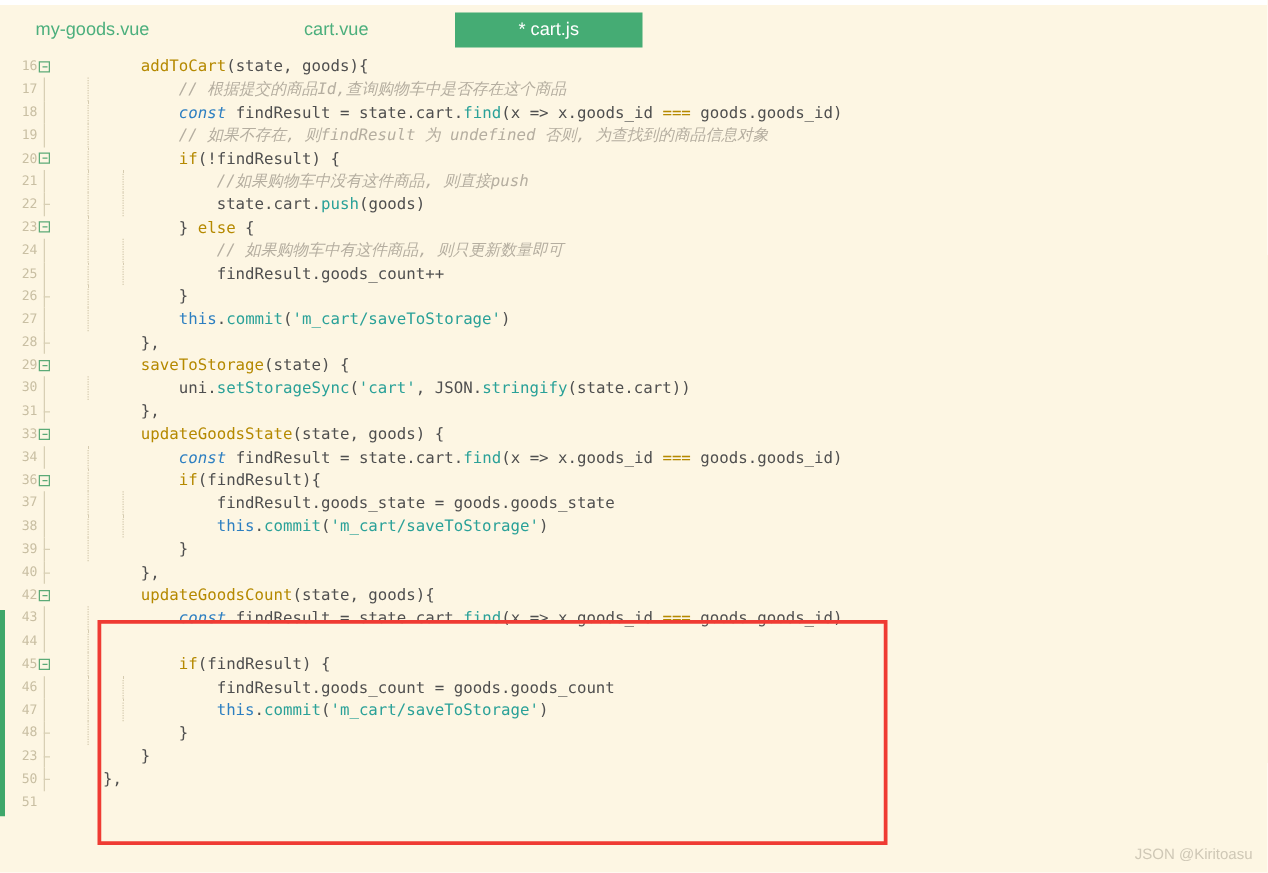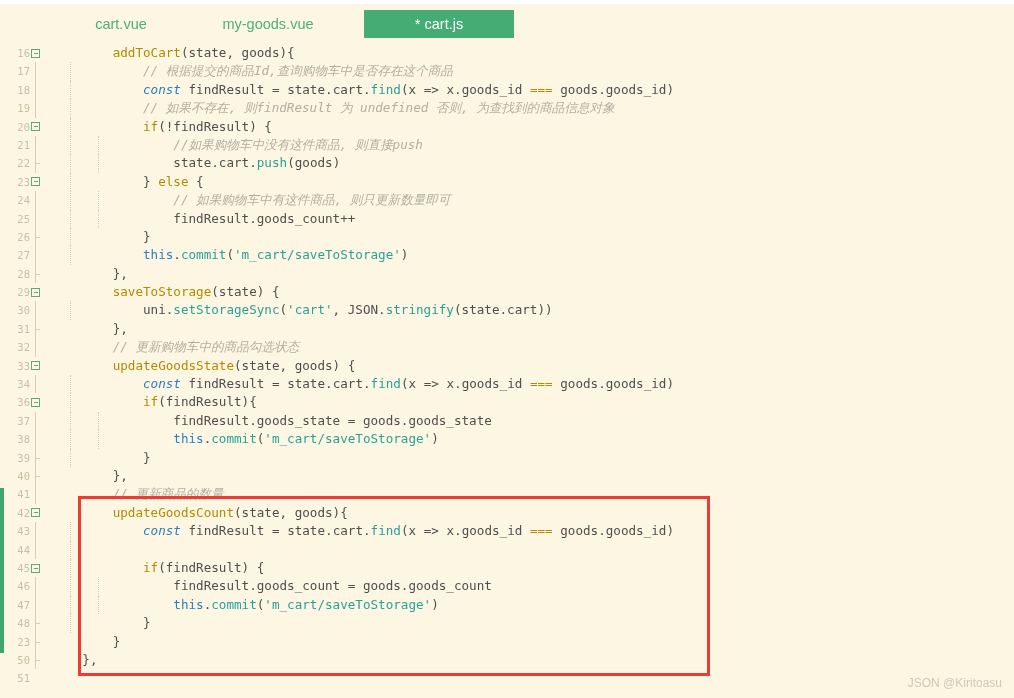--- a/index.html
+++ b/index.html
@@ -176,22 +176,22 @@
   }
 </style>
 </head>
 <body>
 
 <div id="app">
 
   <div class="top-strip"></div>
 
   <div class="tabbar" id="tabbar">
+      <div class="tab t0">my-goods.vue</div>
       <div class="tab t1">cart.vue</div>
-      <div class="tab t0">my-goods.vue</div>
       <div class="tab t2 active">* cart.js</div>
     </div>
 
   <div class="editor" id="editor">
     <div class="change-bar" id="change-bar" style="top: 443.6px; height: 165.6px; background: rgb(62, 167, 106);"></div>
     <div class="code-area" id="code-area">
         <div class="row"><div class="lnum">16</div><div class="fold"></div><div class="code">        <span class="fn">addToCart</span>(<span class="plain">state</span>, <span class="plain">goods</span>){</div></div>
         <div class="row"><div class="lnum">17</div><div class="foldline"></div><div class="guide g1"></div><div class="code">            <span class="cmt">// 根据提交的商品Id,查询购物车中是否存在这个商品</span></div></div>
         <div class="row"><div class="lnum">18</div><div class="foldline"></div><div class="guide g1"></div><div class="code">            <span class="kw">const</span> <span class="plain">findResult</span> <span class="plain">=</span> <span class="plain">state</span>.<span class="plain">cart</span>.<span class="meth">find</span>(<span class="plain">x</span> <span class="plain">=&gt;</span> <span class="plain">x</span>.<span class="plain">goods_id</span> <span class="op">===</span> <span class="plain">goods</span>.<span class="plain">goods_id</span>)</div></div>
         <div class="row"><div class="lnum">19</div><div class="foldline"></div><div class="guide g1"></div><div class="code">            <span class="cmt">// 如果不存在, 则findResult 为 undefined 否则, 为查找到的商品信息对象</span></div></div>
@@ -200,29 +200,27 @@
         <div class="row"><div class="lnum">22</div><div class="foldend"></div><div class="guide g1"></div><div class="guide g2"></div><div class="code">                <span class="plain">state</span>.<span class="plain">cart</span>.<span class="meth">push</span>(<span class="plain">goods</span>)</div></div>
         <div class="row"><div class="lnum">23</div><div class="fold"></div><div class="guide g1"></div><div class="code">            } <span class="kw2">else</span> {</div></div>
         <div class="row"><div class="lnum">24</div><div class="foldline"></div><div class="guide g1"></div><div class="guide g2"></div><div class="code">                <span class="cmt">// 如果购物车中有这件商品, 则只更新数量即可</span></div></div>
         <div class="row"><div class="lnum">25</div><div class="foldline"></div><div class="guide g1"></div><div class="guide g2"></div><div class="code">                <span class="plain">findResult</span>.<span class="plain">goods_count</span><span class="plain">++</span></div></div>
         <div class="row"><div class="lnum">26</div><div class="foldend"></div><div class="guide g1"></div><div class="code">            }</div></div>
         <div class="row"><div class="lnum">27</div><div class="foldline"></div><div class="guide g1"></div><div class="code">            <span class="this">this</span>.<span class="meth">commit</span>(<span class="str">'m_cart/saveToStorage'</span>)</div></div>
         <div class="row"><div class="lnum">28</div><div class="foldend"></div><div class="code">        },</div></div>
         <div class="row"><div class="lnum">29</div><div class="fold"></div><div class="code">        <span class="fn">saveToStorage</span>(<span class="plain">state</span>) {</div></div>
         <div class="row"><div class="lnum">30</div><div class="foldline"></div><div class="guide g1"></div><div class="code">            <span class="plain">uni</span>.<span class="meth">setStorageSync</span>(<span class="str">'cart'</span>, <span class="plain">JSON</span>.<span class="meth">stringify</span>(<span class="plain">state</span>.<span class="plain">cart</span>))</div></div>
         <div class="row"><div class="lnum">31</div><div class="foldend"></div><div class="code">        },</div></div>
-        <div class="row"><div class="lnum">32</div><div class="foldline"></div><div class="code">        <span class="cmt">// 更新购物车中的商品勾选状态</span></div></div>
         <div class="row"><div class="lnum">33</div><div class="fold"></div><div class="code">        <span class="fn">updateGoodsState</span>(<span class="plain">state</span>, <span class="plain">goods</span>) {</div></div>
         <div class="row"><div class="lnum">34</div><div class="foldline"></div><div class="guide g1"></div><div class="code">            <span class="kw">const</span> <span class="plain">findResult</span> <span class="plain">=</span> <span class="plain">state</span>.<span class="plain">cart</span>.<span class="meth">find</span>(<span class="plain">x</span> <span class="plain">=&gt;</span> <span class="plain">x</span>.<span class="plain">goods_id</span> <span class="op">===</span> <span class="plain">goods</span>.<span class="plain">goods_id</span>)</div></div>
         <div class="row"><div class="lnum">36</div><div class="fold"></div><div class="guide g1"></div><div class="code">            <span class="kw2">if</span>(<span class="plain">findResult</span>){</div></div>
         <div class="row"><div class="lnum">37</div><div class="foldline"></div><div class="guide g1"></div><div class="guide g2"></div><div class="code">                <span class="plain">findResult</span>.<span class="plain">goods_state</span> <span class="plain">=</span> <span class="plain">goods</span>.<span class="plain">goods_state</span></div></div>
         <div class="row"><div class="lnum">38</div><div class="foldline"></div><div class="guide g1"></div><div class="guide g2"></div><div class="code">                <span class="this">this</span>.<span class="meth">commit</span>(<span class="str">'m_cart/saveToStorage'</span>)</div></div>
         <div class="row"><div class="lnum">39</div><div class="foldend"></div><div class="guide g1"></div><div class="code">            }</div></div>
         <div class="row"><div class="lnum">40</div><div class="foldend"></div><div class="code">        },</div></div>
-        <div class="row"><div class="lnum">41</div><div class="foldline"></div><div class="code">        <span class="cmt">// 更新商品的数量</span></div></div>
         <div class="row"><div class="lnum">42</div><div class="fold"></div><div class="code">        <span class="fn">updateGoodsCount</span>(<span class="plain">state</span>, <span class="plain">goods</span>){</div></div>
         <div class="row"><div class="lnum">43</div><div class="foldline"></div><div class="guide g1"></div><div class="code">            <span class="kw">const</span> <span class="plain">findResult</span> <span class="plain">=</span> <span class="plain">state</span>.<span class="plain">cart</span>.<span class="meth">find</span>(<span class="plain">x</span> <span class="plain">=&gt;</span> <span class="plain">x</span>.<span class="plain">goods_id</span> <span class="op">===</span> <span class="plain">goods</span>.<span class="plain">goods_id</span>)</div></div>
         <div class="row"><div class="lnum">44</div><div class="foldline"></div><div class="guide g1"></div><div class="code"></div></div>
         <div class="row"><div class="lnum">45</div><div class="fold"></div><div class="guide g1"></div><div class="code">            <span class="kw2">if</span>(<span class="plain">findResult</span>) {</div></div>
         <div class="row"><div class="lnum">46</div><div class="foldline"></div><div class="guide g1"></div><div class="guide g2"></div><div class="code">                <span class="plain">findResult</span>.<span class="plain">goods_count</span> <span class="plain">=</span> <span class="plain">goods</span>.<span class="plain">goods_count</span></div></div>
         <div class="row"><div class="lnum">47</div><div class="foldline"></div><div class="guide g1"></div><div class="guide g2"></div><div class="code">                <span class="this">this</span>.<span class="meth">commit</span>(<span class="str">'m_cart/saveToStorage'</span>)</div></div>
         <div class="row"><div class="lnum">48</div><div class="foldend"></div><div class="guide g1"></div><div class="code">            }</div></div>
         <div class="row"><div class="lnum">23</div><div class="foldend"></div><div class="code">        }</div></div>
         <div class="row"><div class="lnum">50</div><div class="foldend"></div><div class="code">    },</div></div>
         <div class="row"><div class="lnum">51</div><div class="code"></div></div>

